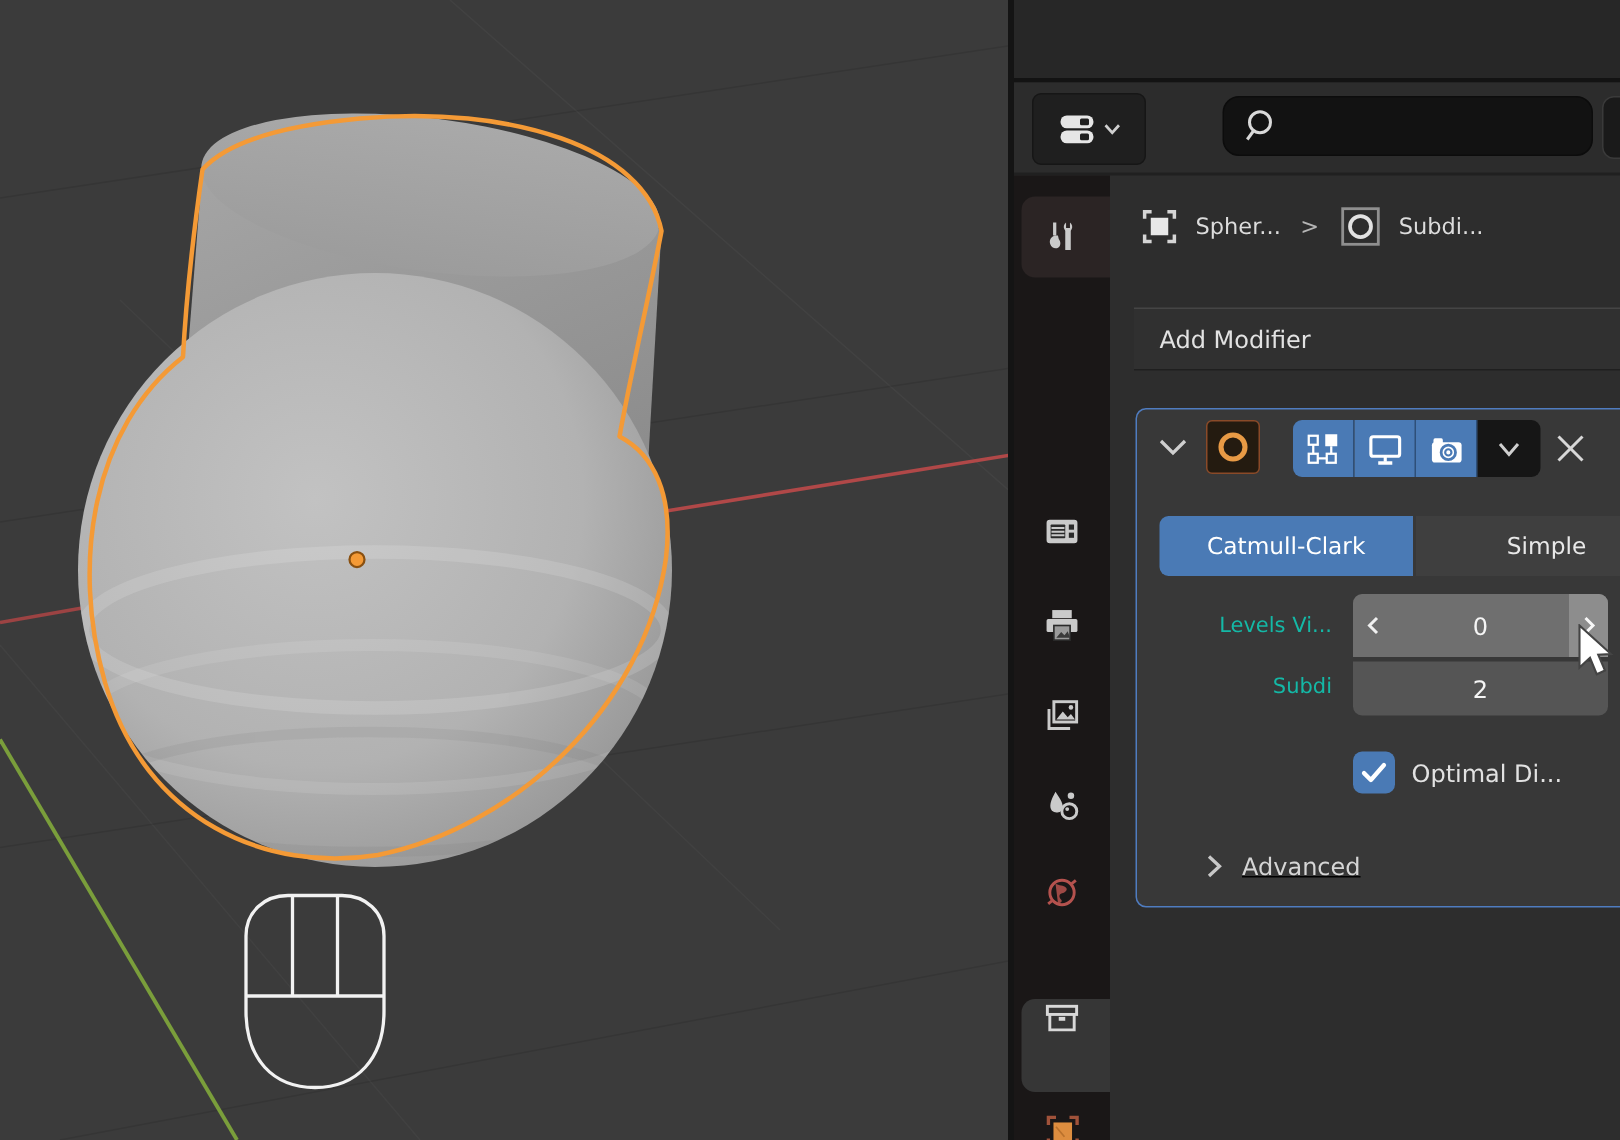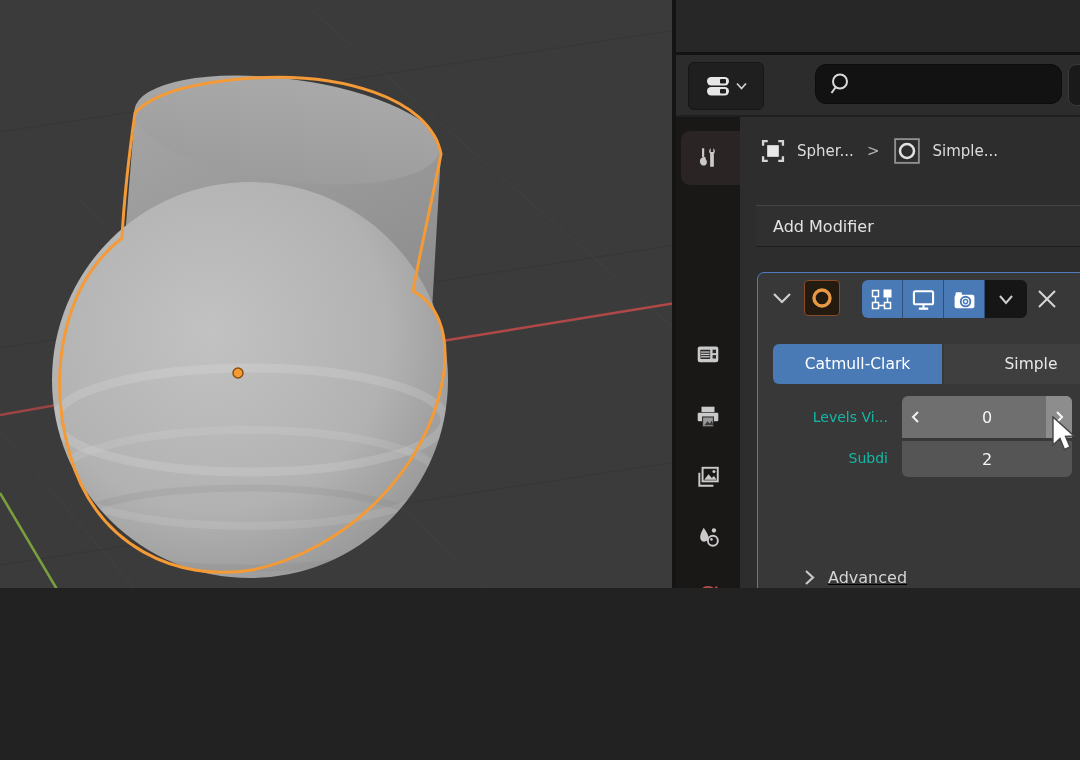--- a/index.html
+++ b/index.html
@@ -1,16 +1,16 @@
 <!DOCTYPE html>
 <html><head>
 <meta charset="utf-8">
 <style>
   html,body{margin:0;padding:0;background:#222;}
-  #app{position:relative;width:1080px;height:588px;overflow:hidden;
+  #app{position:relative;width:1080px;height:760px;overflow:hidden;
        font-family:"DejaVu Sans","Liberation Sans",sans-serif;
        background:#3b3b3b;-webkit-font-smoothing:antialiased;}
   
   .viewport{position:absolute;left:0;top:0;width:674px;height:760px;background:#3b3b3b;}
   .screencast-mouse{position:absolute;left:160px;top:594px;}
   
   .v-border{position:absolute;left:672px;top:0;width:4px;height:760px;background:#141414;}
   
   .props{position:absolute;left:676px;top:0;width:404px;height:760px;background:#2d2d2d;}
   .outliner-strip{position:absolute;left:0;top:0;width:404px;height:52px;background:#272727;
@@ -252,21 +252,21 @@
         <svg width="28" height="28" viewBox="0 0 24 24">
           <path d="M3.5,7.5 V3.5 H7.5 M16.5,3.5 h4 v4 M20.5,16.5 v4 h-4 M7.5,20.5 h-4 v-4" fill="none" stroke="#d5d5d5" stroke-width="2"></path>
           <rect x="7" y="7" width="10" height="10" fill="#e8e8e8"></rect>
         </svg>
         <span class="bc-text">Spher...</span>
         <span class="bc-sep">&gt;</span>
         <svg width="30" height="30" viewBox="0 0 24 24">
           <rect x="2.5" y="2.5" width="19" height="19" fill="none" stroke="#8f8f8f" stroke-width="1.5"></rect>
           <circle cx="12" cy="12" r="5.6" fill="none" stroke="#e2e2e2" stroke-width="2"></circle>
         </svg>
-        <span class="bc-text">Simple...</span>
+        <span class="bc-text">Subdi...</span>
       </div>
 
       <button class="add-modifier">Add Modifier</button>
 
       <div class="mod-panel">
 
         <svg class="mp-chevron" width="20" height="14" viewBox="0 0 20 14">
           <polyline points="2,3 10,11 18,3" fill="none" stroke="#cfcfcf" stroke-width="2.2"></polyline>
         </svg>
 
@@ -337,20 +337,28 @@
           </div>
         </div>
 
         <div class="frow" style="top:167px;height:36px;">
           <div class="flabel">Subdi</div>
           <div class="num-field render-field">
             <span>2</span>
           </div>
         </div>
 
+        <div class="check-row">
+          <div class="checkbox">
+            <svg width="20" height="20" viewBox="0 0 24 24">
+              <polyline points="4,12.5 9.5,18 20,6" fill="none" stroke="#ffffff" stroke-width="3.4" stroke-linecap="round" stroke-linejoin="round"></polyline>
+            </svg>
+          </div>
+          <span class="check-label">Optimal Di...</span>
+        </div>
 
         <div class="adv-row">
           <svg width="11" height="17" viewBox="0 0 11 17">
             <polyline points="2,2 9,8.5 2,15" fill="none" stroke="#c8c8c8" stroke-width="2.2"></polyline>
           </svg>
           <span class="adv-label">Advanced</span>
         </div>
       </div>
     </div>
   </div>

